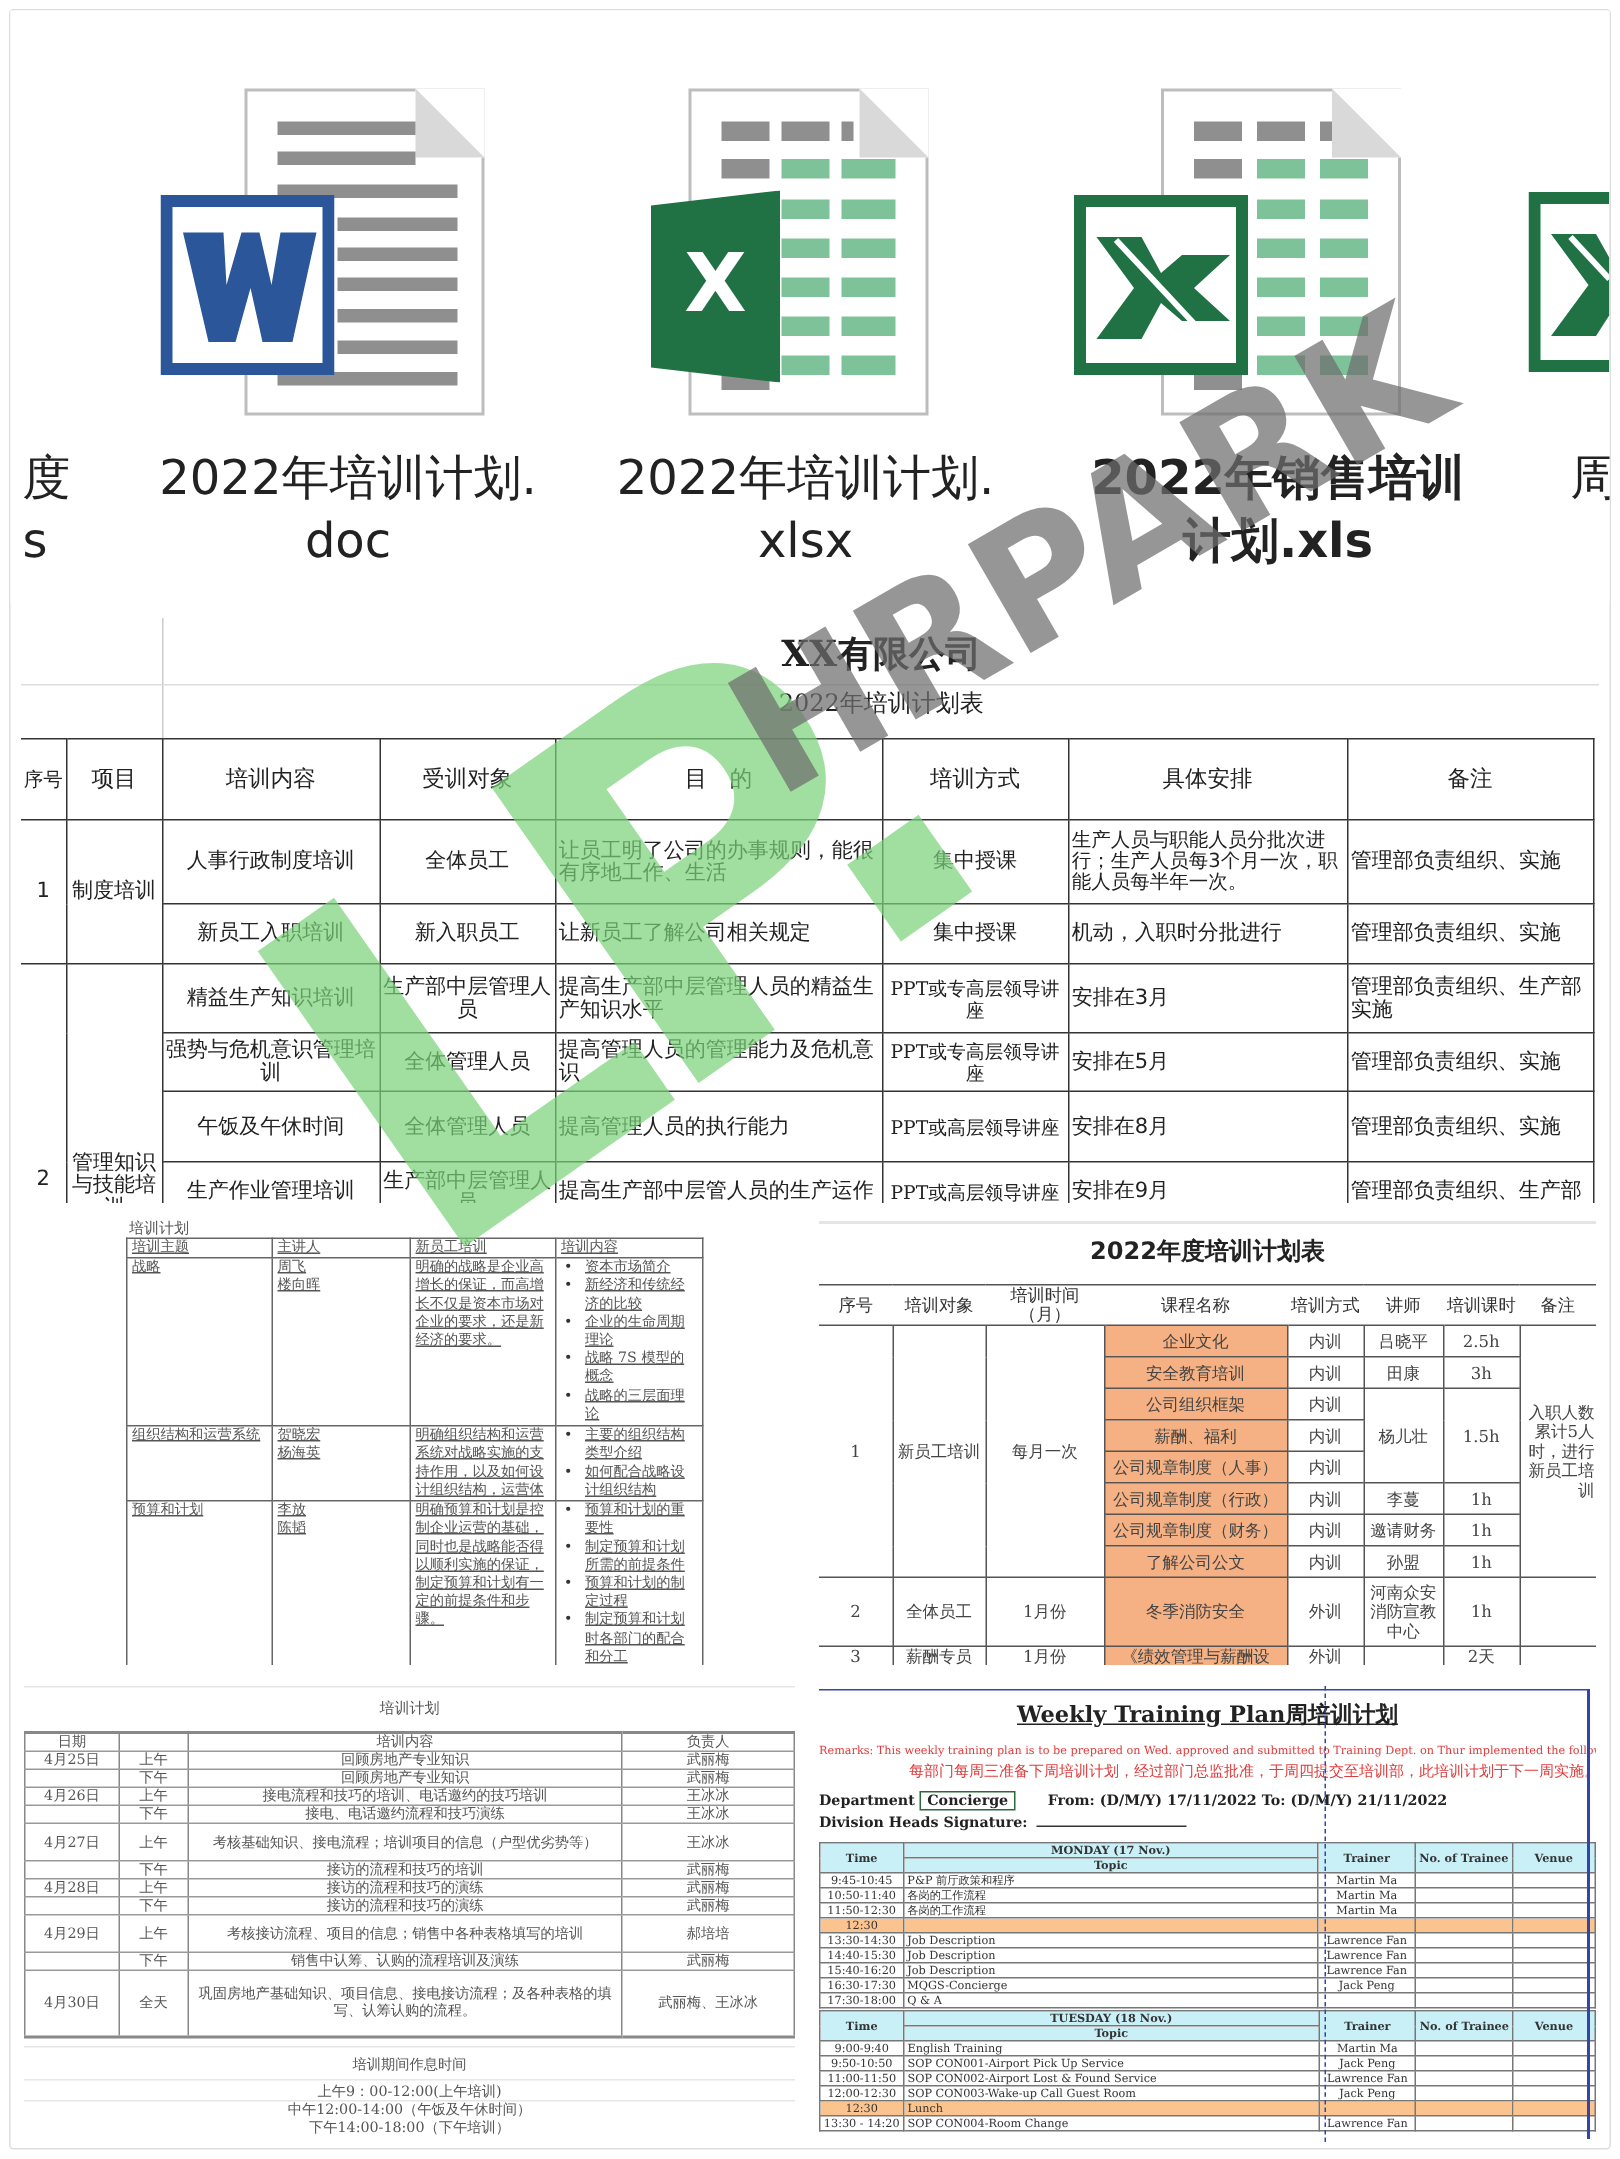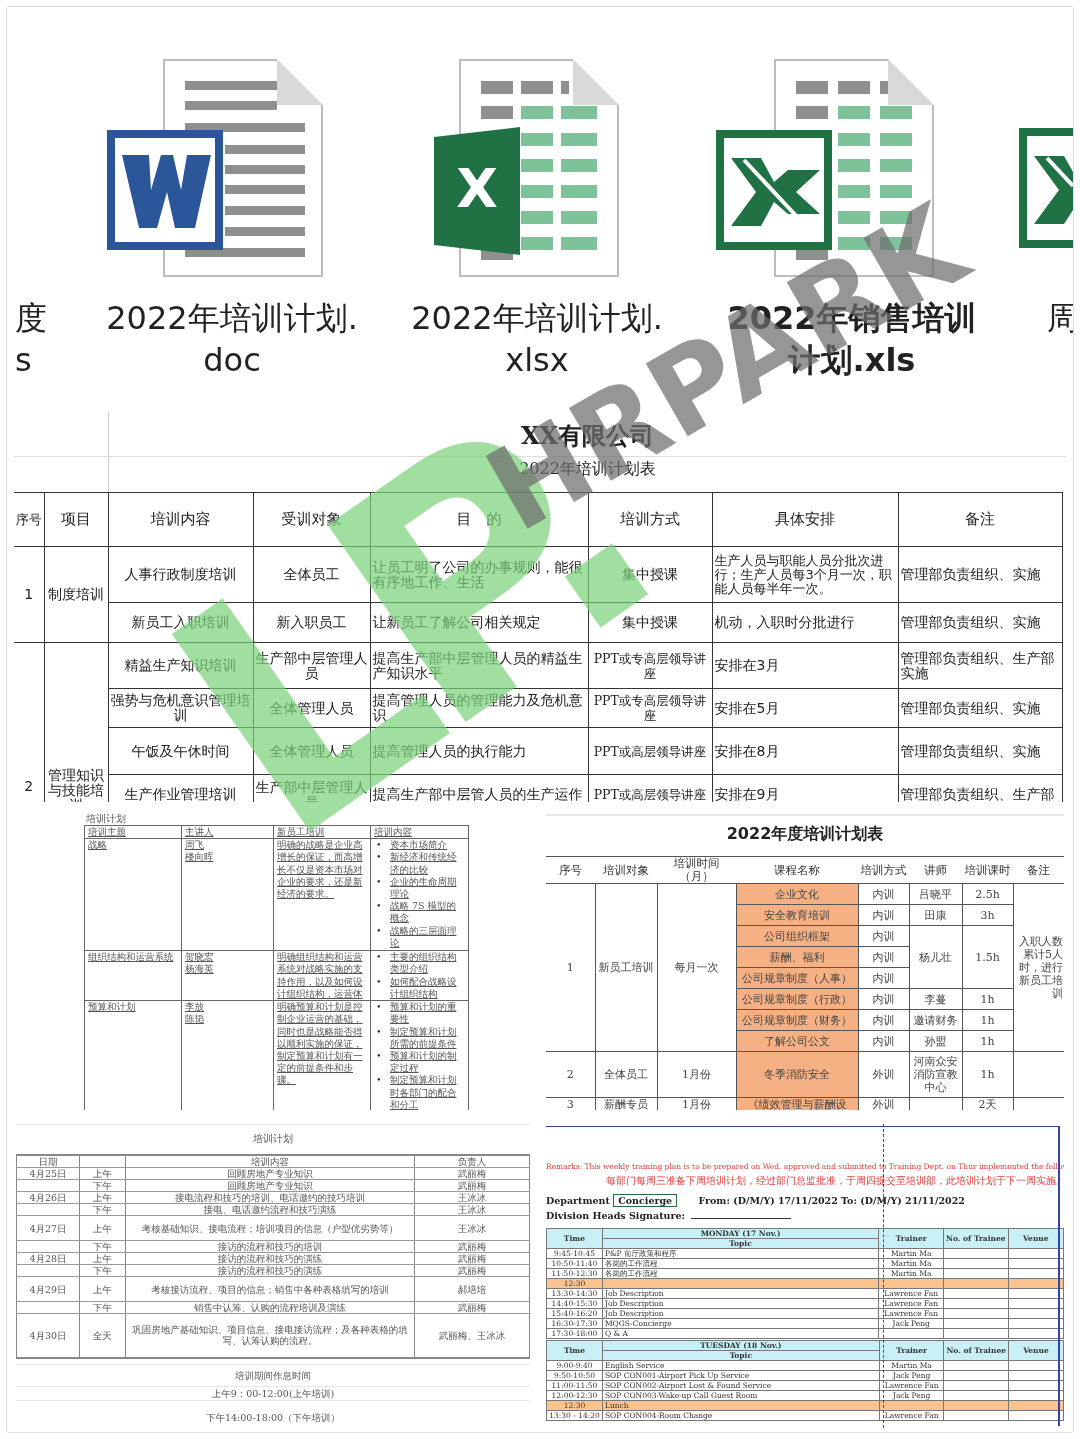--- a/index.html
+++ b/index.html
@@ -522,25 +522,27 @@
           <td style="border-bottom:2px solid #888;">巩固房地产基础知识、项目信息、接电接访流程；及各种表格的填写、认筹认购的流程。</td>
           <td style="border-bottom:2px solid #888;">武丽梅、王冰冰</td>
         </tr>
   </tbody>
     </table>
   <div class="gridline" style="top:240px;"></div>
   <div class="rest" style="top:246px;">培训期间作息时间</div>
   <div class="gridline" style="top:262px;"></div>
   <div class="rest" style="top:264px;">上午9：00-12:00(上午培训)</div>
   <div class="gridline" style="top:276px;"></div>
+  <div class="rest" style="top:276px;">中午12:00-14:00（午饭及午休时间）</div>
   <div class="rest" style="top:288px;">下午14:00-18:00（下午培训）</div>
 </div>
 
 <div class="panel" id="weekly">
   <div class="topl"></div>
+  <div class="ttl">Weekly Training Plan周培训计划</div>
   <div class="remark1">Remarks: This weekly training plan is to be prepared on Wed. approved and submitted to Training Dept. on Thur implemented the following Mon.</div>
   <div class="remark2">每部门每周三准备下周培训计划，经过部门总监批准，于周四提交至培训部，此培训计划于下一周实施。</div>
   <div class="dept">
     <span>Department</span>
     <span style="display:inline-block;border:1px solid #2a6a3a;padding:0 4px;margin-right:18px;">Concierge</span>
     <span>From: (D/M/Y) 17/11/2022 To: (D/M/Y) 21/11/2022</span>
   </div>
   <div class="sig">
     <span>Division Heads Signature:</span><span class="sigline"></span>
   </div>
@@ -644,21 +646,21 @@
       <td>TUESDAY (18 Nov.)</td>
       <td rowspan="2">Trainer</td>
       <td rowspan="2">No. of Trainee</td>
       <td rowspan="2">Venue</td>
     </tr>
     <tr class="hdr">
           <td>Topic</td>
         </tr>
     <tr>
           <td class="c">9:00-9:40</td>
-          <td>English Service</td>
+          <td>English Training</td>
           <td class="c">Martin Ma</td>
           <td></td>
           <td></td>
         </tr>
     <tr>
           <td class="c">9:50-10:50</td>
           <td>SOP CON001-Airport Pick Up Service</td>
           <td class="c">Jack Peng</td>
           <td></td>
           <td></td>

